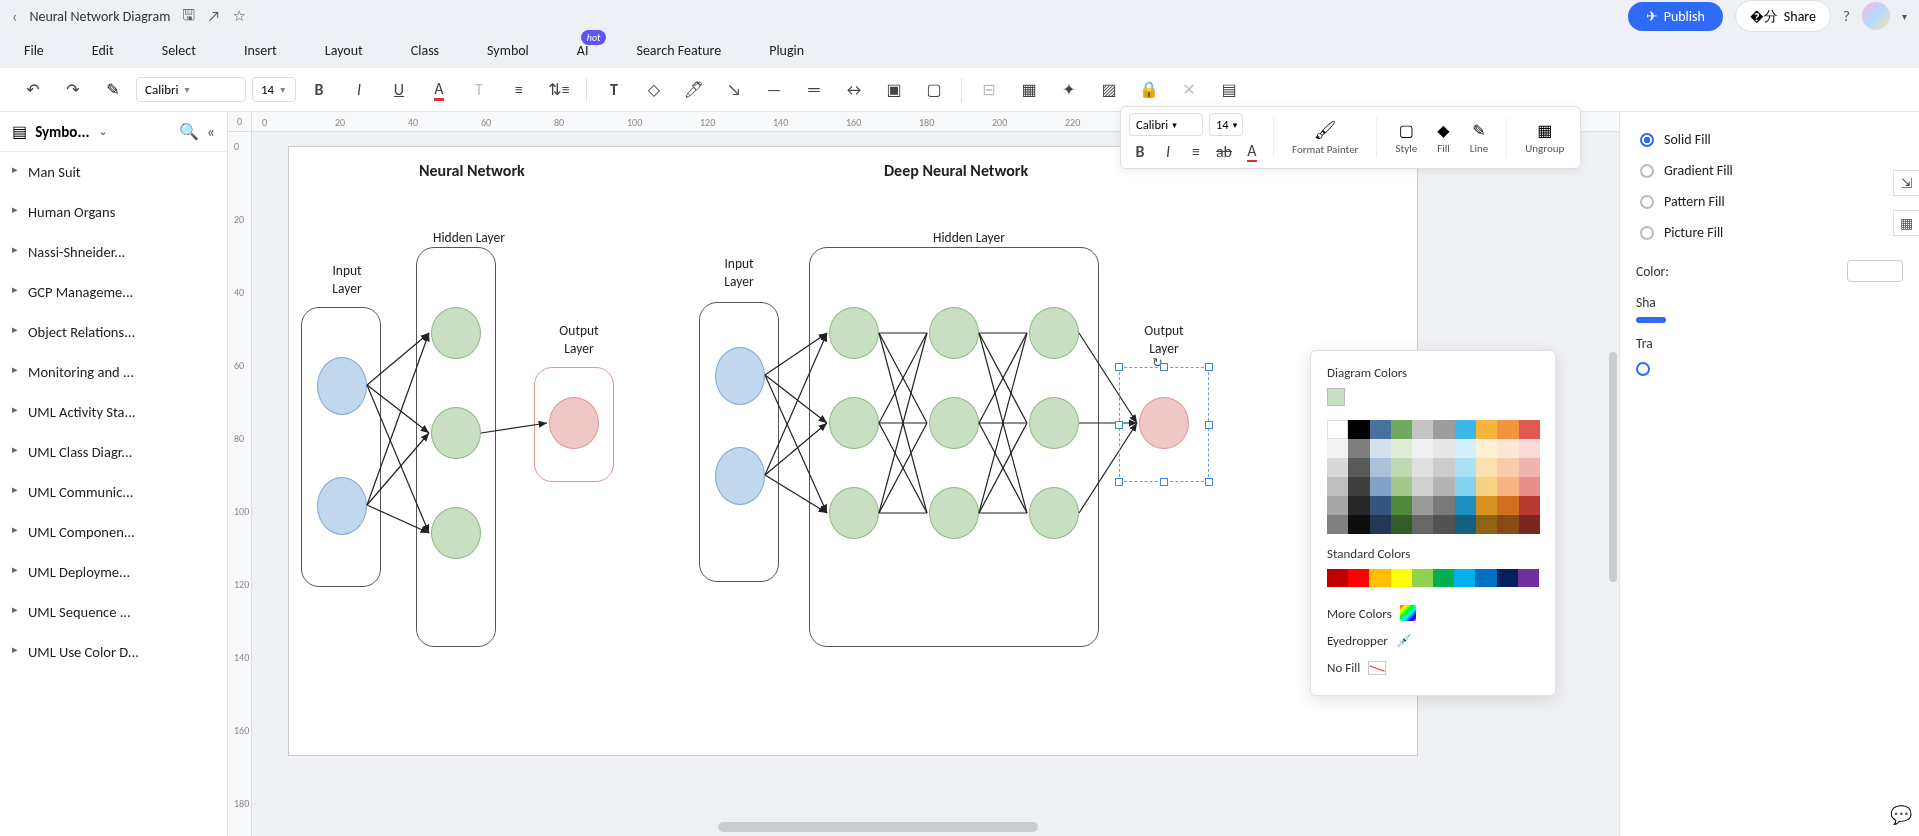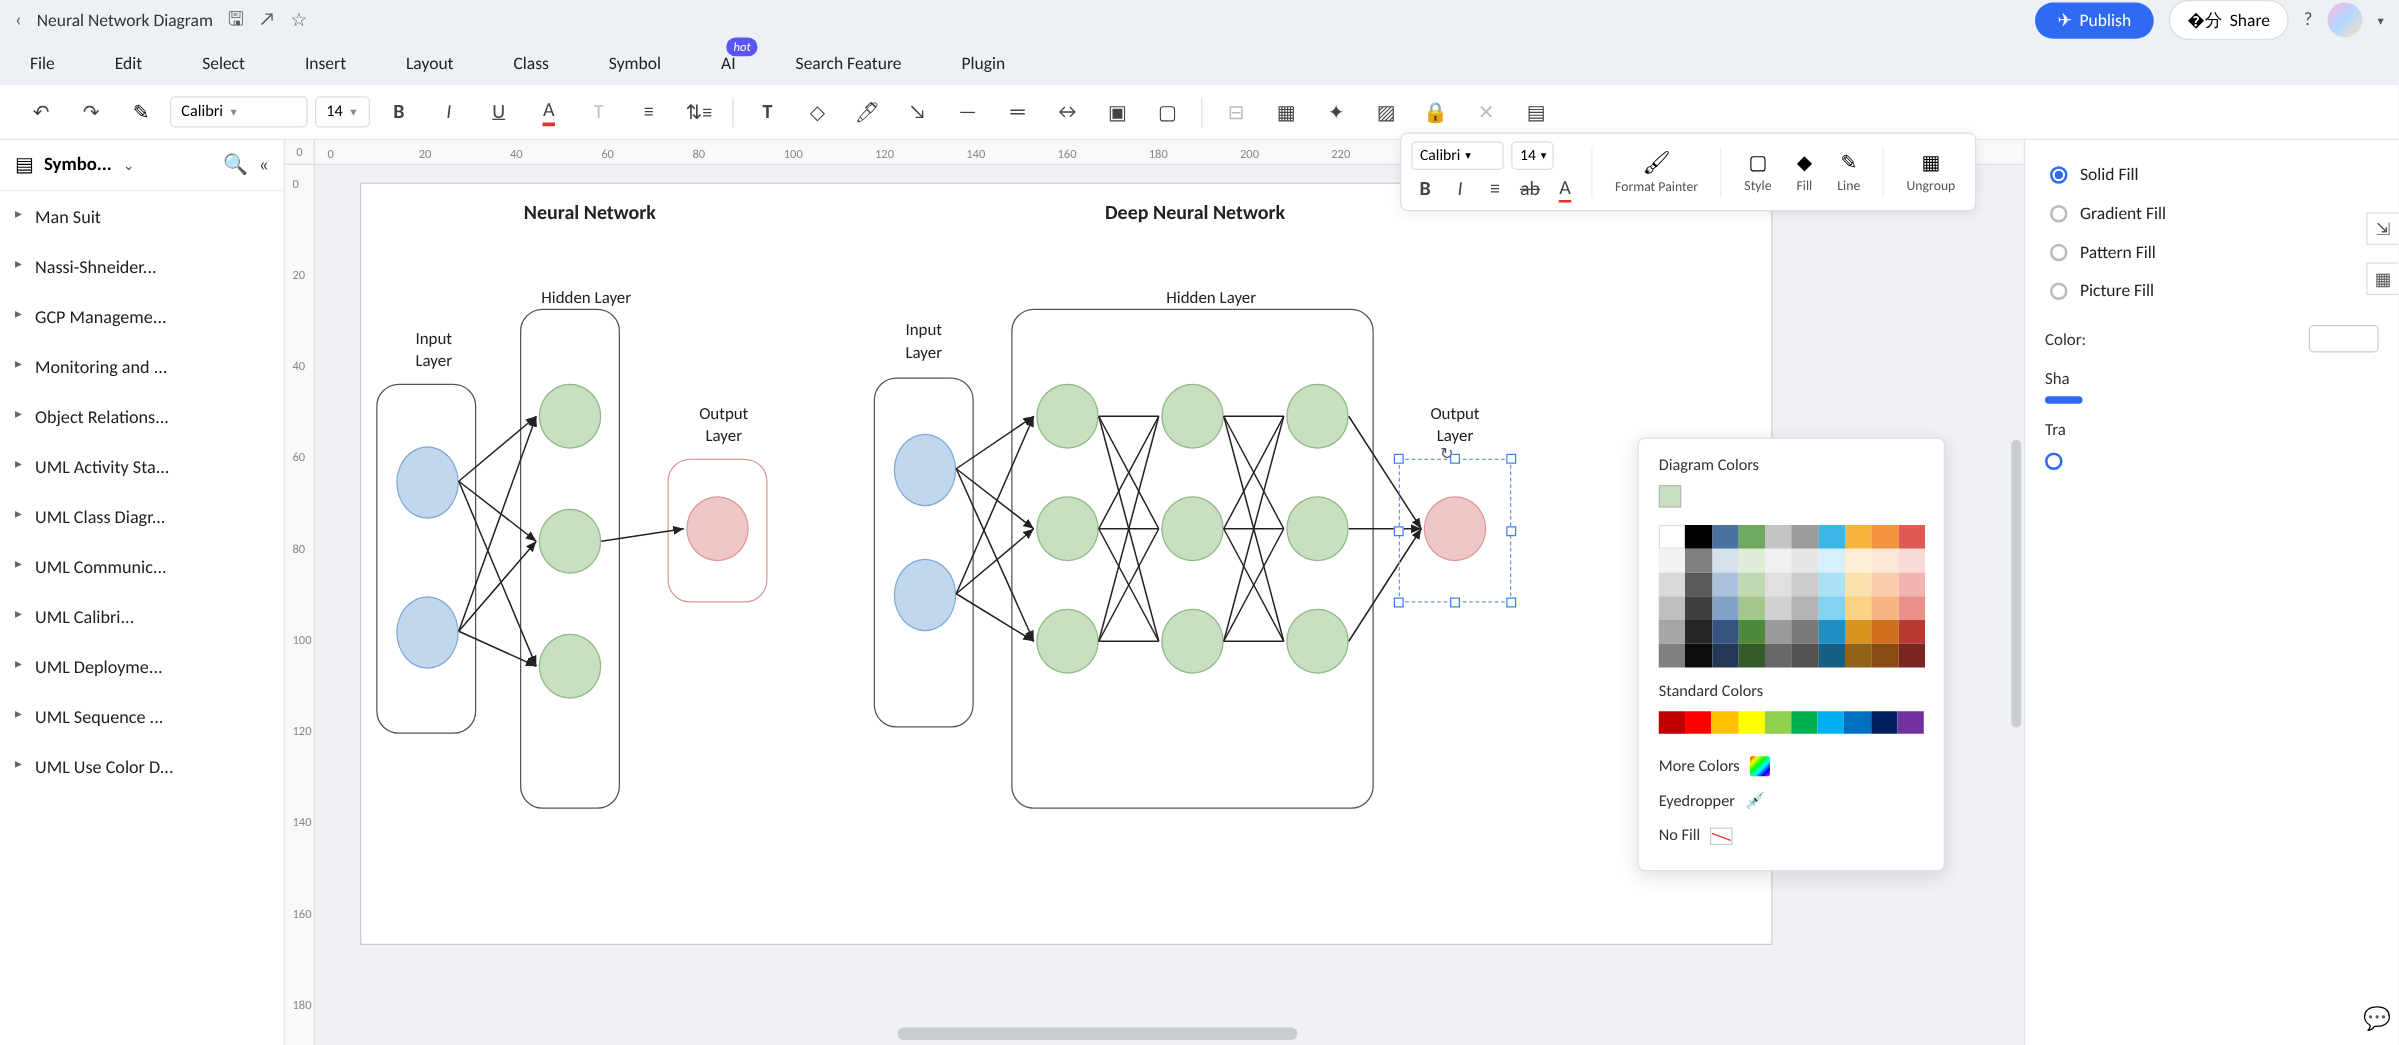--- a/index.html
+++ b/index.html
@@ -178,28 +178,29 @@
     <div class="lp-header">
       <span>▤</span>
       <span class="title">Symbo...</span>
       <span class="icon" style="font-size:11px">⌄</span>
       <span style="flex:1"></span>
       <span class="icon">🔍</span>
       <span class="icon">«</span>
     </div>
     <div class="lp-list" id="lp-list">
         <div class="lp-item">Man Suit</div>
+        <div class="lp-item">Human Organs</div>
         <div class="lp-item">Nassi-Shneider...</div>
         <div class="lp-item">GCP Manageme...</div>
+        <div class="lp-item">Object Relations...</div>
         <div class="lp-item">Monitoring and ...</div>
-        <div class="lp-item">Object Relations...</div>
         <div class="lp-item">UML Activity Sta...</div>
         <div class="lp-item">UML Class Diagr...</div>
         <div class="lp-item">UML Communic...</div>
-        <div class="lp-item">UML Calibri...</div>
+        <div class="lp-item">UML Componen...</div>
         <div class="lp-item">UML Deployme...</div>
         <div class="lp-item">UML Sequence ...</div>
         <div class="lp-item">UML Use Color D...</div>
       </div>
   </div>
 
   <div class="canvas-wrap">
     <div class="ruler-corner">0</div>
     <div class="ruler-h" id="ruler-h">
         <span class="tick" style="left: 10px;">0</span>

